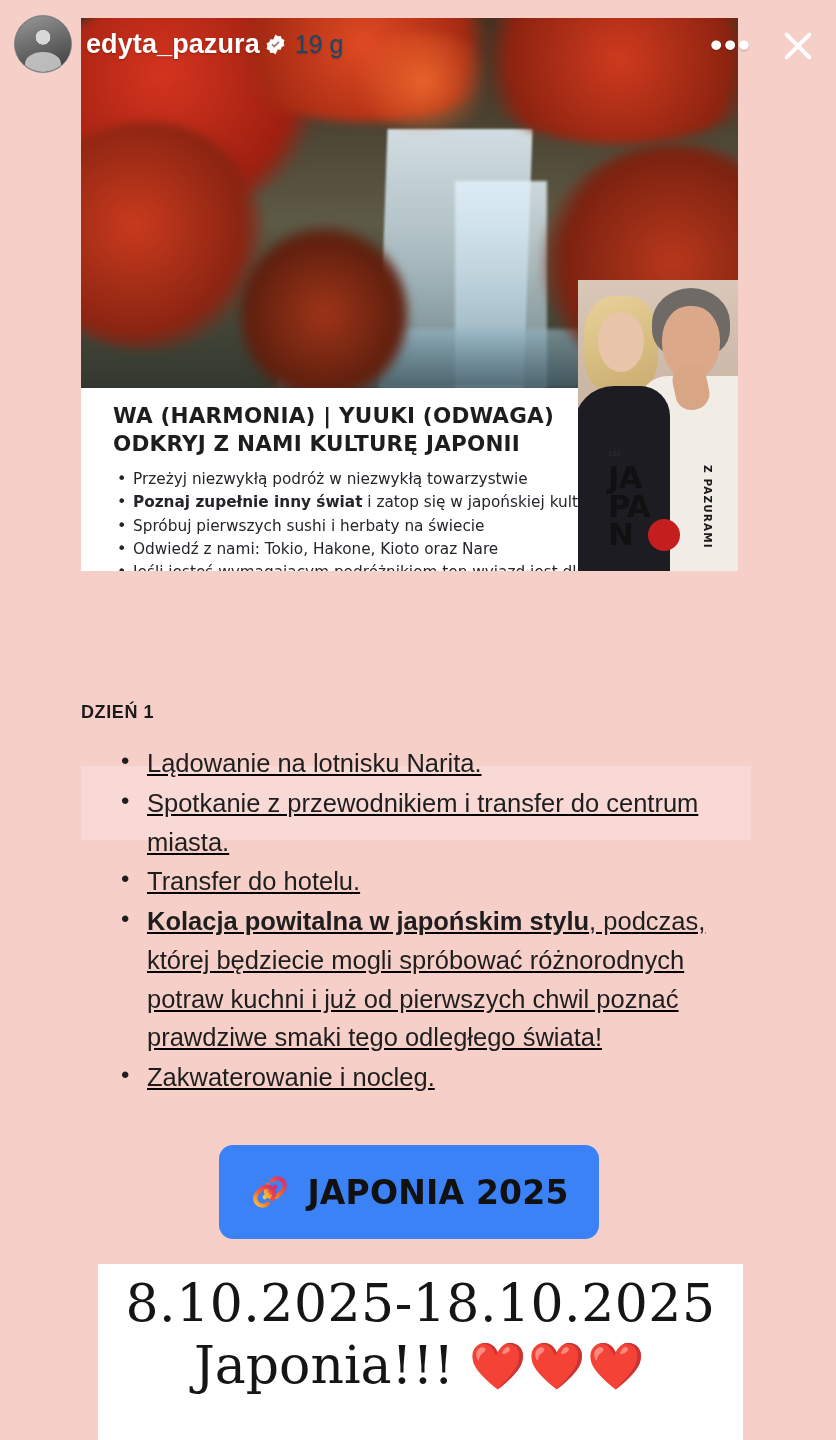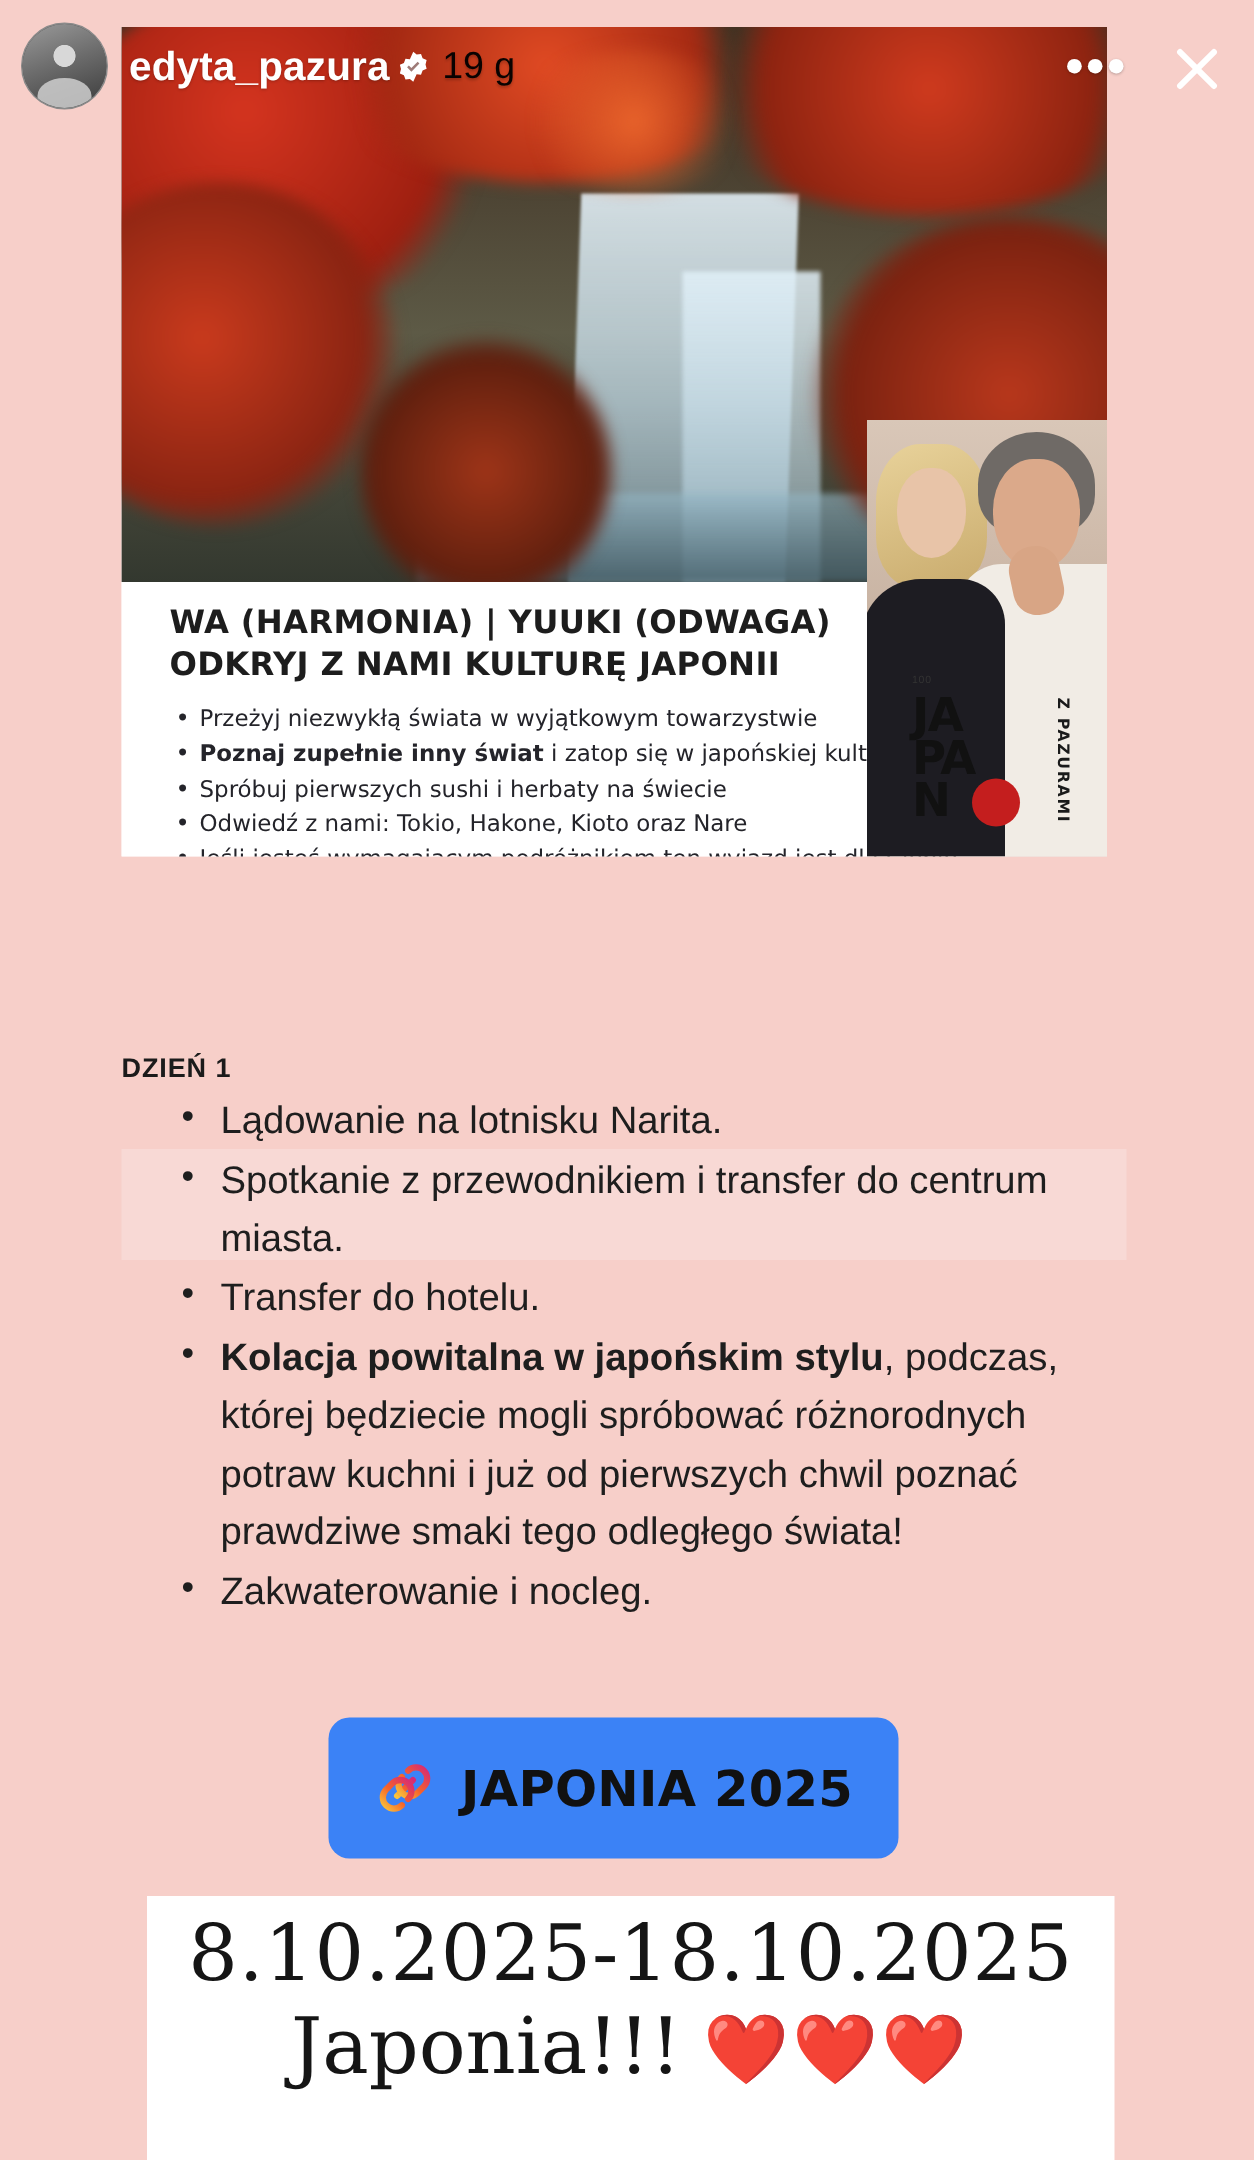--- a/index.html
+++ b/index.html
@@ -63,21 +63,21 @@
     font-size: 27px;
     font-weight: 600;
     letter-spacing: .1px;
     text-shadow: 0 1px 2px rgba(0,0,0,.25);
   }
   .verified {
     width: 23px; height: 23px;
     display: inline-block;
   }
   .timestamp {
-    color: #000000;
+    color: #0c4a6e;
     font-size: 25px;
     opacity: .95;
     margin-left: 4px;
     text-shadow: 0 1px 2px rgba(0,0,0,.25);
   }
   .header-right {
     margin-left: auto;
     display: flex;
     align-items: center;
     gap: 26px;
@@ -321,23 +321,24 @@
     top: 668px;
     font-size: 18px;
     font-weight: 700;
     letter-spacing: .6px;
     color: #1b1b1b;
     margin-top: 34px;
   }
   .program-list {
     position: absolute;
     left: 81px;
-    top: 728px;
+    top: 744px;
     width: 670px;
     list-style: none;
+    text-decoration: underline;
   }
   .program-list li {
     position: relative;
     padding-left: 66px;
     font-size: 25.5px;
     line-height: 1.52;
     color: #1e1e1e;
     margin-bottom: 1px;
   }
   .program-list li::before {
@@ -438,21 +439,21 @@
       <div class="leaf-cluster lc6"></div>
       <div class="leaf-cluster lc7"></div>
     </div>
 
     <div class="flyer-text">
       <div class="flyer-title">
         <div>WA (HARMONIA) | YUUKI (ODWAGA)</div>
         <div>ODKRYJ Z NAMI KULTURĘ JAPONII</div>
       </div>
       <ul class="flyer-list">
-        <li><span>Przeżyj niezwykłą świata w wyjątkowym towarzystwie</span></li>
+        <li><span>Przeżyj niezwykłą podróż w niezwykłą towarzystwie</span></li>
         <li><b>Poznaj zupełnie inny świat</b><span> i zatop się w japońskiej kulturze</span></li>
         <li><span>Spróbuj pierwszych sushi i herbaty na świecie</span></li>
         <li><span>Odwiedź z nami: Tokio, Hakone, Kioto oraz Nare</span></li>
         <li><span>Jeśli jesteś wymagającym podróżnikiem ten wyjazd jest dla Ciebie</span></li>
       </ul>
     </div>
 
     <div class="couple">
       <div class="bg"></div>
       <div class="w-hair"></div>

